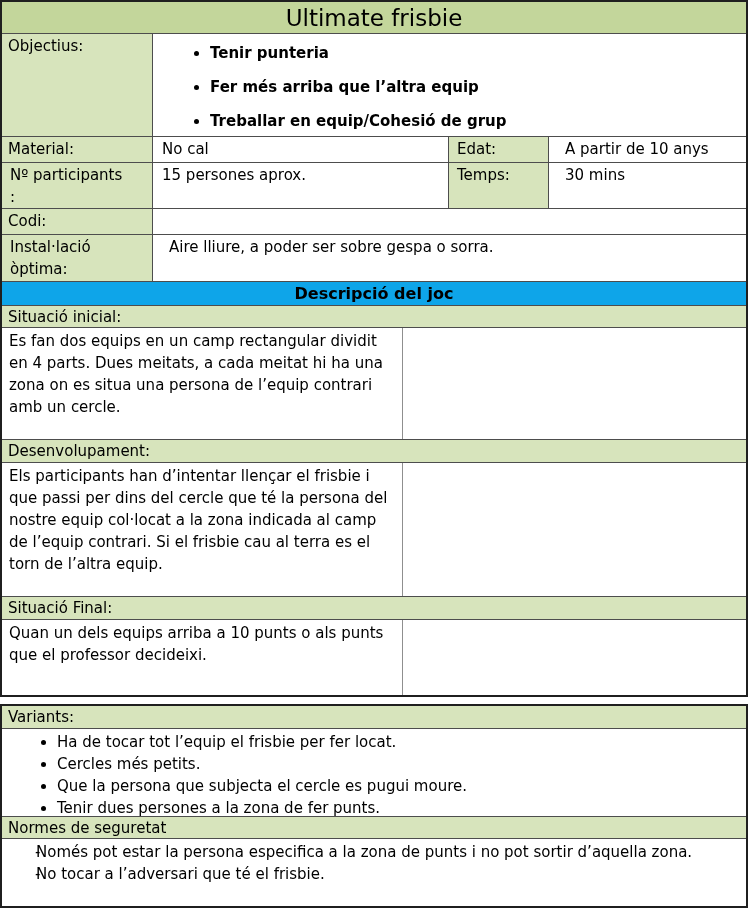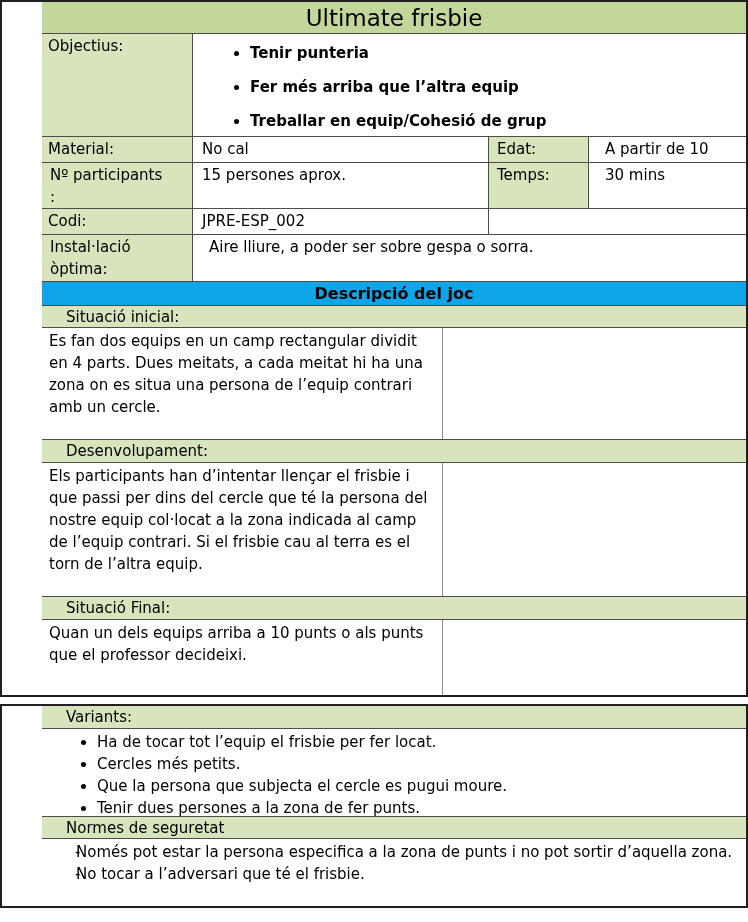--- a/index.html
+++ b/index.html
@@ -1,32 +1,32 @@
 <!DOCTYPE html>
 <html><head>
 <meta charset="utf-8">
 <style>
   html,body{margin:0;padding:0;background:#ffffff;}
   body{font-family:"DejaVu Sans","Liberation Sans",sans-serif;color:#000;font-size:15px;}
   .page{width:748px;}
   .tbl{box-sizing:border-box;width:748px;border:2px solid #1f1f1f;}
-  .row{display:flex;border-top:1px solid #4d4d4d;overflow:hidden;align-items:stretch;margin-left:40px;}
+  .row{display:flex;border-top:1px solid #4d4d4d;overflow:hidden;align-items:stretch;}
   .row:first-child{border-top:none;}
   .cell{box-sizing:border-box;overflow:hidden;line-height:22px;}
   .b-r{border-right:1px solid #4d4d4d;}
   .b-r-lt{border-right:1px solid #8f8f8f;}
   .green-l{background:#d7e4bc;}
   .c1{width:151px;padding:1px 4px 0 6px;}
   .c2{width:296px;padding:1px 4px 0 9px;}
   .c3{width:100px;padding:1px 4px 0 8px;}
   .c4{flex:1;padding:1px 4px 0 16px;}
   .cfill{flex:1;}
   .cd{width:401px;padding:2px 6px 0 7px;}
   .title-row{height:31px;background:#c3d69b;justify-content:center;align-items:center;font-size:23px;}
-  .bar{background:#d7e4bc;padding-left:24px;display:flex;align-items:center;}
+  .bar{background:#d7e4bc;padding-left:6px;display:flex;align-items:center;}
   .hdr{background:#0ea5e9;font-weight:bold;justify-content:center;padding-left:0;font-size:16px;}
   .pre{white-space:pre-line;padding-left:8px;}
   ul.dots{list-style:disc;margin:8px 0 0;padding:0 0 0 57px;font-weight:bold;}
   ul.dots li{margin-bottom:12px;line-height:22px;}
   ul.dots2{list-style:disc;margin:2px 0 0;padding:0 0 0 55px;}
   ul.dots2 li{line-height:22px;}
   ul.dash{list-style:none;margin:2px 0 0;padding:0;}
   ul.dash li{position:relative;padding-left:34px;line-height:22px;}
   ul.dash li::before{content:"-";position:absolute;left:33px;}
   .gap{height:7px;}
@@ -64,21 +64,20 @@
     <div class="row" style="height:45px">
       <div class="cell c1 green-l b-r pre">Nº participants
 :</div>
       <div class="cell c2 b-r">15 persones aprox.</div>
       <div class="cell c3 green-l b-r">Temps:</div>
       <div class="cell c4">30 mins</div>
     </div>
 
     <div class="row" style="height:25px">
       <div class="cell c1 green-l b-r">Codi:</div>
-      <div class="cell c2 b-r">JPRE-ESP_002</div>
       <div class="cell cfill"></div>
     </div>
 
     <div class="row" style="height:46px">
       <div class="cell c1 green-l b-r pre">Instal·lació
 òptima:</div>
       <div class="cell c4">Aire lliure, a poder ser sobre gespa o sorra.</div>
     </div>
 
     <div class="row bar hdr" style="height:23px">Descripció del joc</div>

